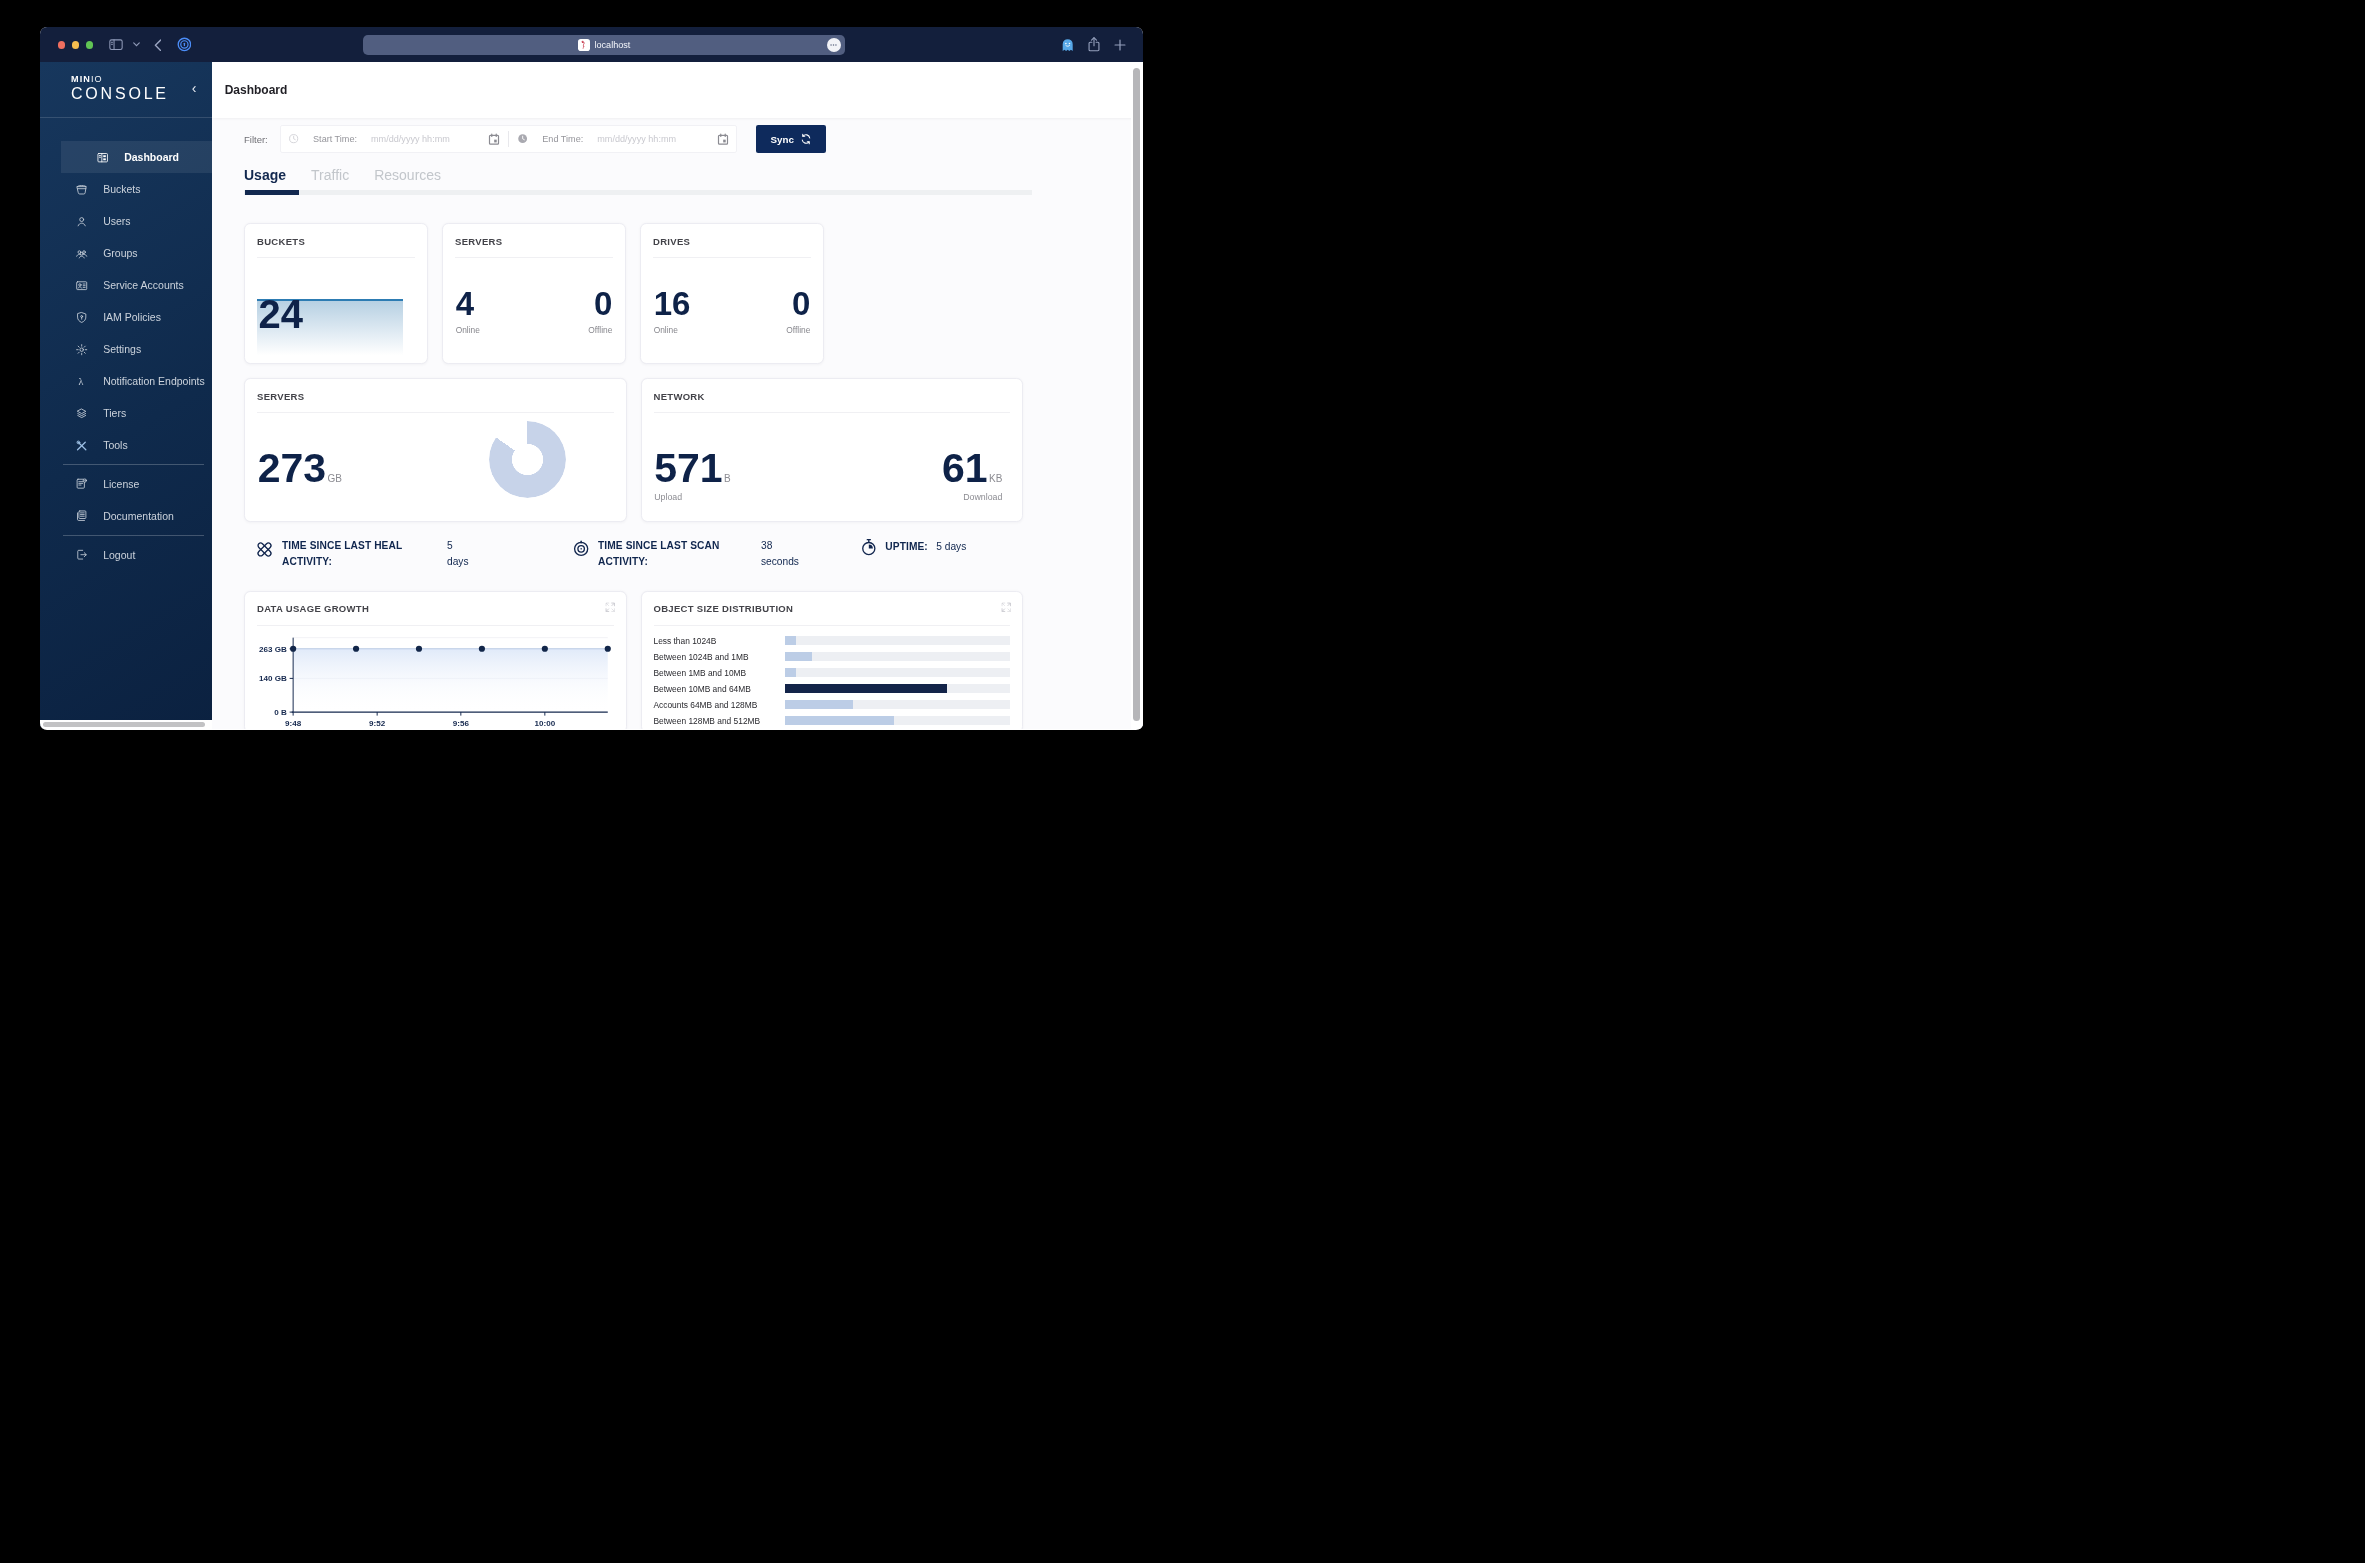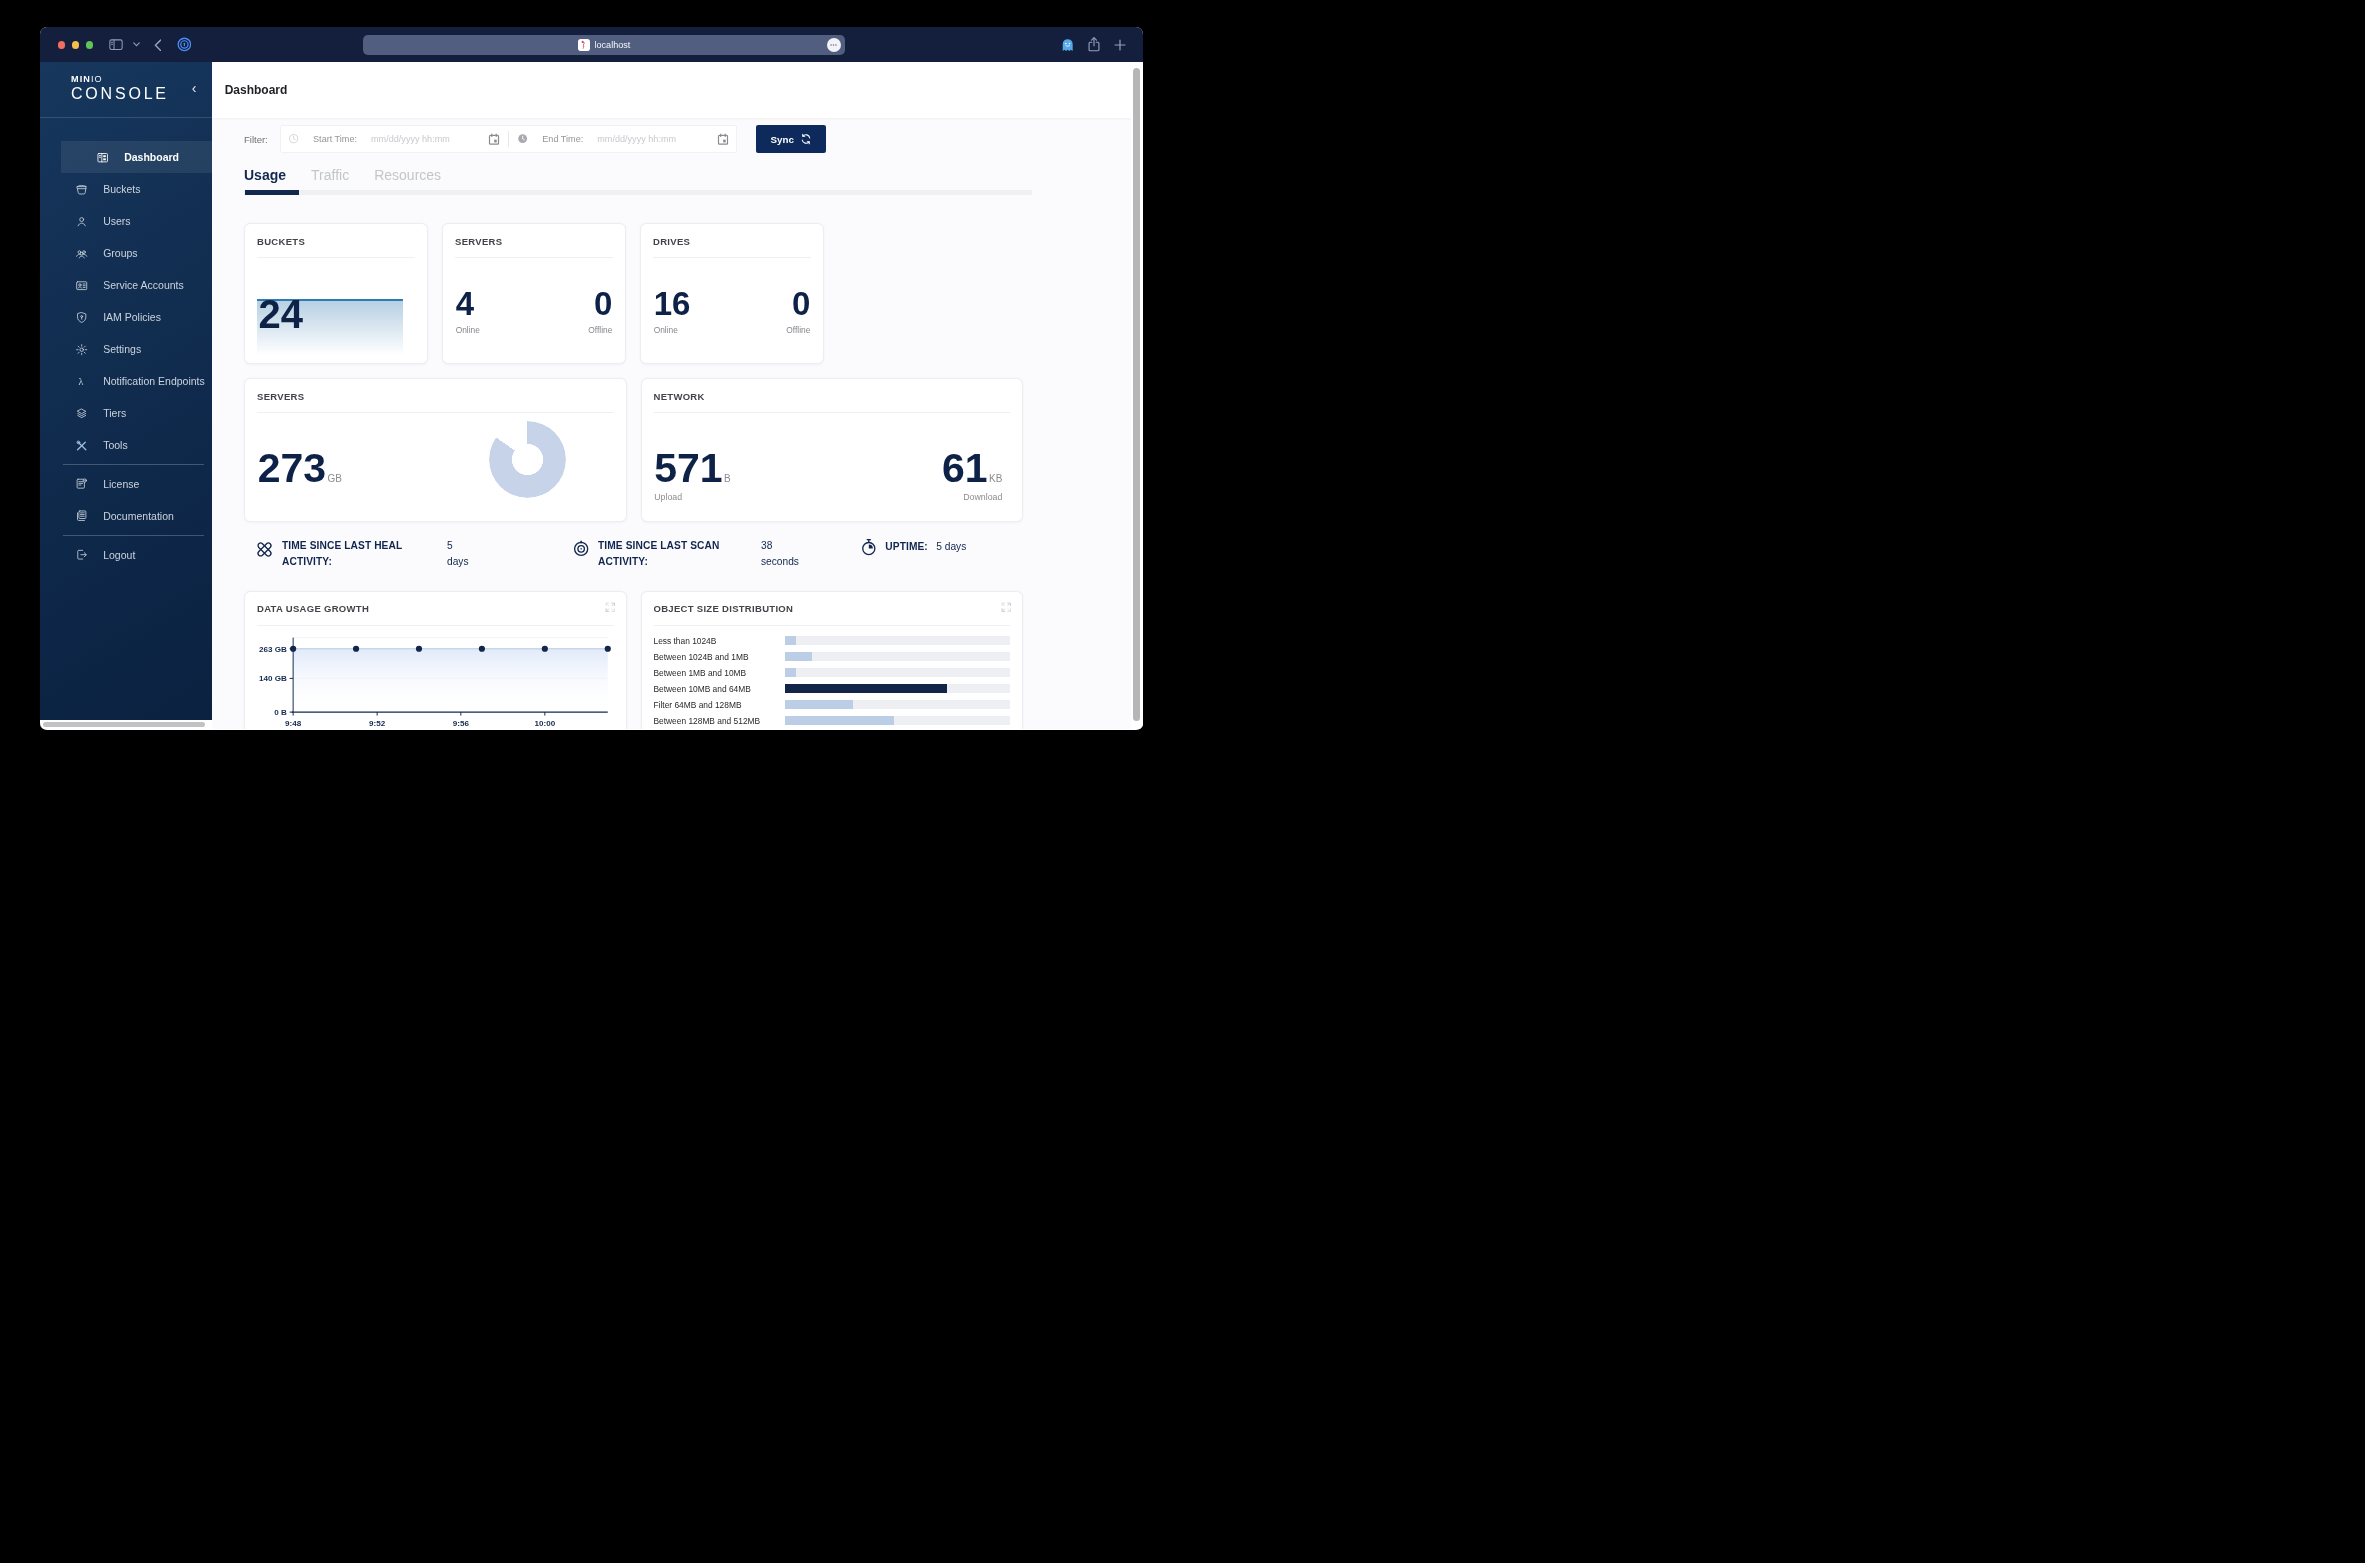--- a/index.html
+++ b/index.html
@@ -607,21 +607,21 @@
                       <span class="osd-bar" style="width:5.3%;background:#bccde6"></span>
                     </span>
                   </div>
                   <div class="osd-row">
                     <span class="osd-label">Between 10MB and 64MB</span>
                     <span class="osd-track" style="background:#edeff3">
                       <span class="osd-bar" style="width:72%;background:#132449"></span>
                     </span>
                   </div>
                   <div class="osd-row">
-                    <span class="osd-label">Filter 64MB and 128MB</span>
+                    <span class="osd-label">Accounts 64MB and 128MB</span>
                     <span class="osd-track" style="background:#edeff3">
                       <span class="osd-bar" style="width:30.5%;background:#bccde6"></span>
                     </span>
                   </div>
                   <div class="osd-row">
                     <span class="osd-label">Between 128MB and 512MB</span>
                     <span class="osd-track" style="background:#edeff3">
                       <span class="osd-bar" style="width:48.7%;background:#bccde6"></span>
                     </span>
                   </div>

